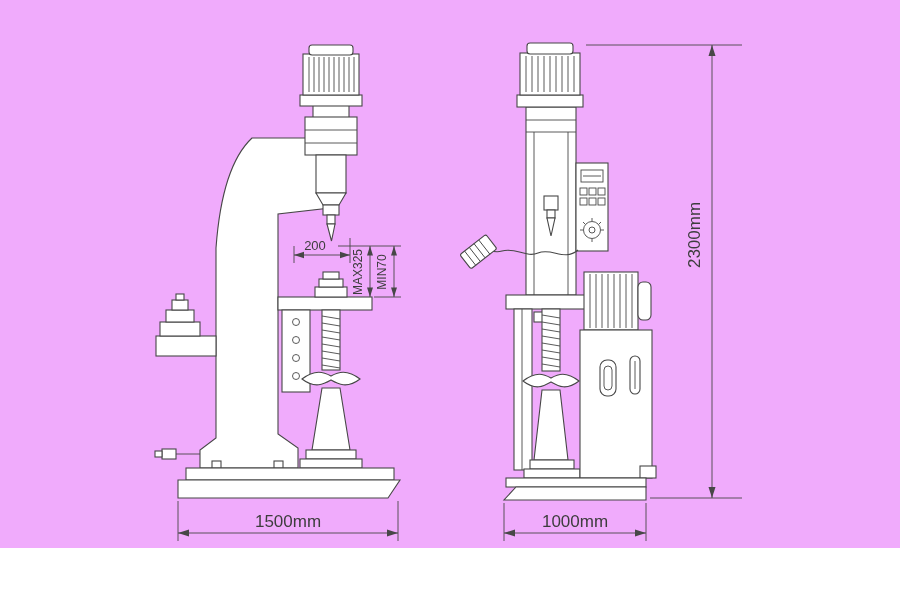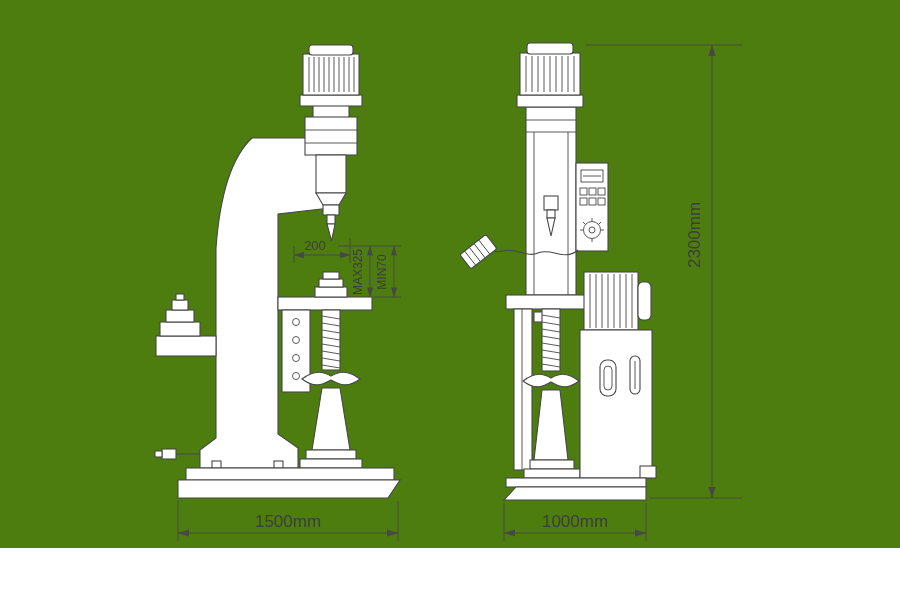--- a/index.html
+++ b/index.html
@@ -1,16 +1,16 @@
 <!DOCTYPE html>
 <html><head>
 <meta charset="utf-8">
 <style>
   html,body{margin:0;padding:0;background:#ffffff;}
-  .stage{position:relative;width:900px;height:548px;background:#4d7c0f;overflow:hidden;
+  .stage{position:relative;width:900px;height:548px;background:#f0abfc;overflow:hidden;
          font-family:"Liberation Sans",sans-serif;}
   svg{display:block;}
   .ln{fill:none;stroke:#474747;stroke-width:1.1;stroke-linecap:butt;stroke-linejoin:miter;}
   .fw{fill:#ffffff;stroke:#474747;stroke-width:1.1;stroke-linejoin:miter;}
   .thin{fill:none;stroke:#474747;stroke-width:0.9;}
   .dim{fill:none;stroke:#474747;stroke-width:0.9;}
   .arr{fill:#474747;stroke:none;}
   text{font-family:"Liberation Sans",sans-serif;}
   .t-sm{font-size:13px;fill:#3d3d3d;}
   .t-xs{font-size:12px;fill:#3d3d3d;}

